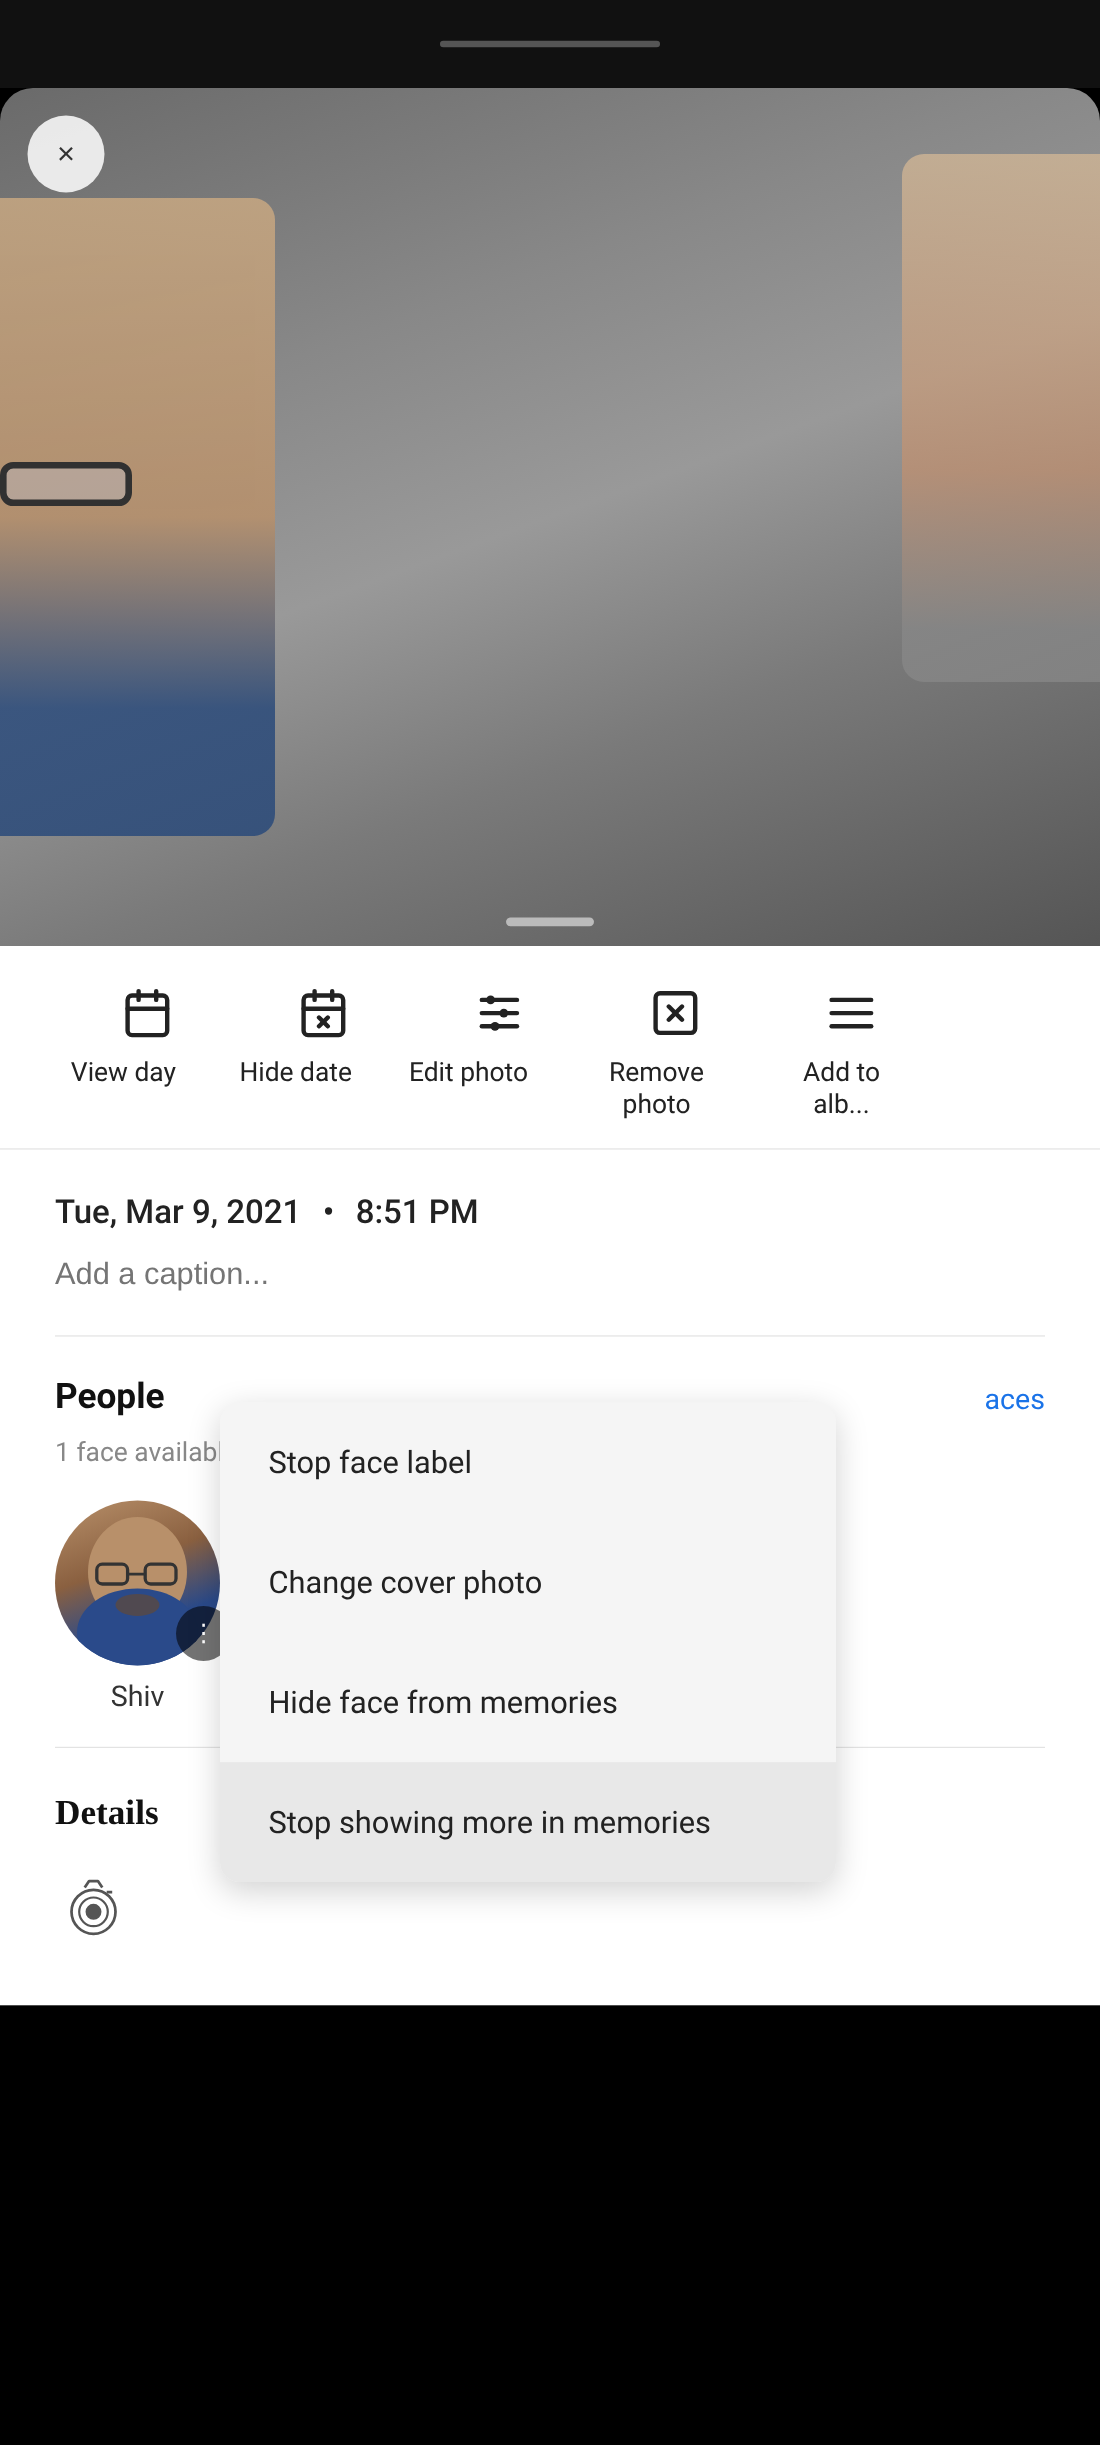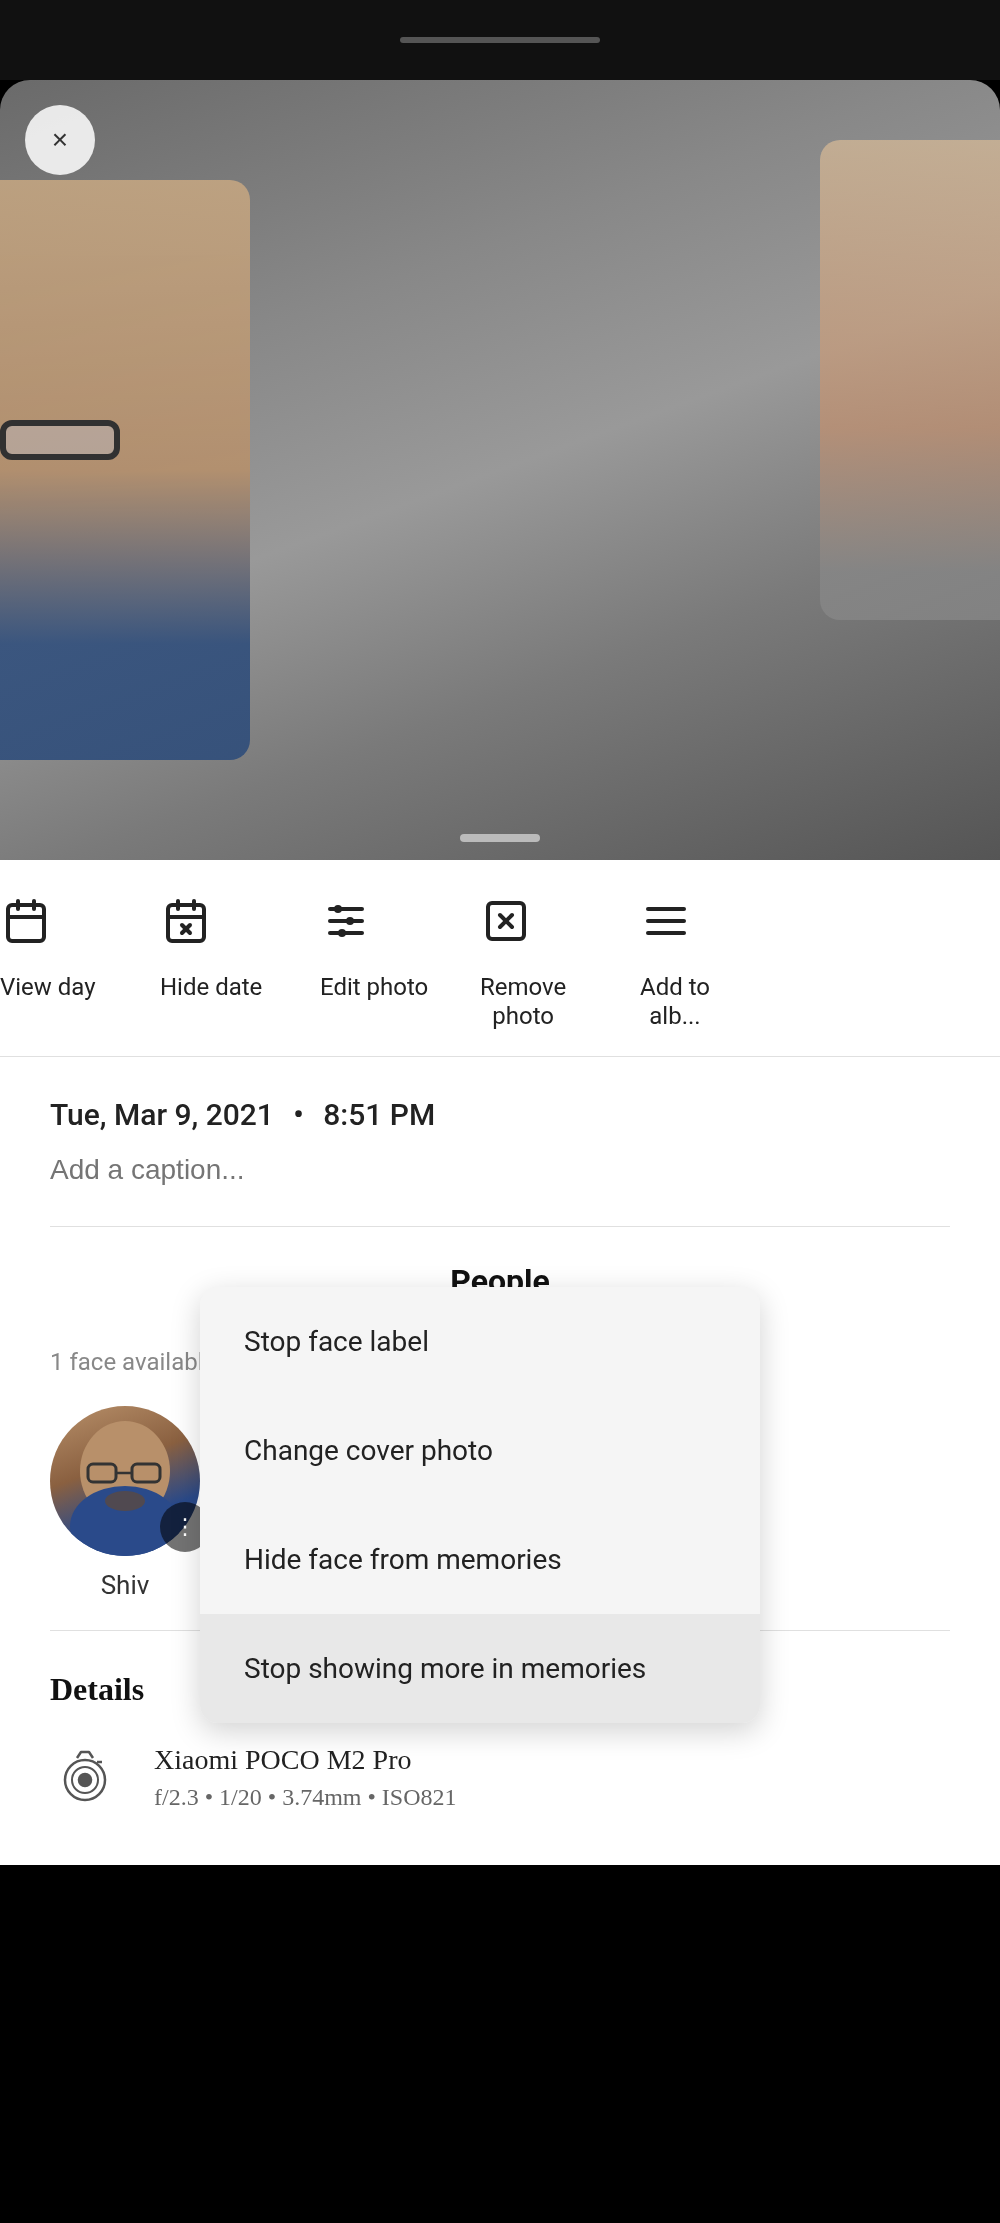--- a/index.html
+++ b/index.html
@@ -119,24 +119,24 @@
       display: flex;
       align-items: flex-start;
       padding: 35px 0 25px 0;
       border-bottom: 1px solid #e0e0e0;
       overflow-x: auto;
     }
 
     .action-item {
       display: flex;
       flex-direction: column;
-      align-items: flex-start;
+      align-items: flex-end;
       min-width: 160px;
       cursor: pointer;
-      gap: 26px;
+      gap: 14px;
     }
 
     .action-icon {
       width: 52px;
       height: 52px;
       display: flex;
       align-items: center;
       justify-content: center;
       font-size: 38px;
       color: #222;
@@ -179,23 +179,22 @@
 
     
     .people-section {
       padding: 35px 50px 30px 50px;
       position: relative;
     }
 
     .people-header {
       display: flex;
       justify-content: space-between;
-      align-items: center;
+      align-items: flex-end;
       margin-bottom: 18px;
-      flex-direction: column;
     }
 
     .people-title {
       font-size: 32px;
       font-weight: 700;
       color: #111;
     }
 
     .manage-faces-link {
       font-size: 26px;
@@ -501,20 +500,16 @@
       <div class="details-icon">
         <svg class="camera-icon-svg" viewBox="0 0 60 60" fill="none" stroke="#555" stroke-width="2.5">
           <circle cx="30" cy="32" r="20" stroke="#555" stroke-width="2.5" fill="none"></circle>
           <circle cx="30" cy="32" r="13" stroke="#555" stroke-width="2" fill="none"></circle>
           <circle cx="30" cy="32" r="6" fill="#555"></circle>
           <path d="M22 10 L26 4 L34 4 L38 10" stroke="#555" stroke-width="2.5" fill="none" stroke-linejoin="round"></path>
           <line x1="42" y1="14" x2="47" y2="14" stroke="#555" stroke-width="2.5"></line>
 
         </svg>
       </div>
-      <div>
-        <div class="details-text-main">Xiaomi POCO M2 Pro</div>
-        <div class="details-text-sub">f/2.3  •  1/20  •  3.74mm  •  ISO821</div>
-      </div>
     </div>
   </div>
 
 </div>
 
 </body></html>

